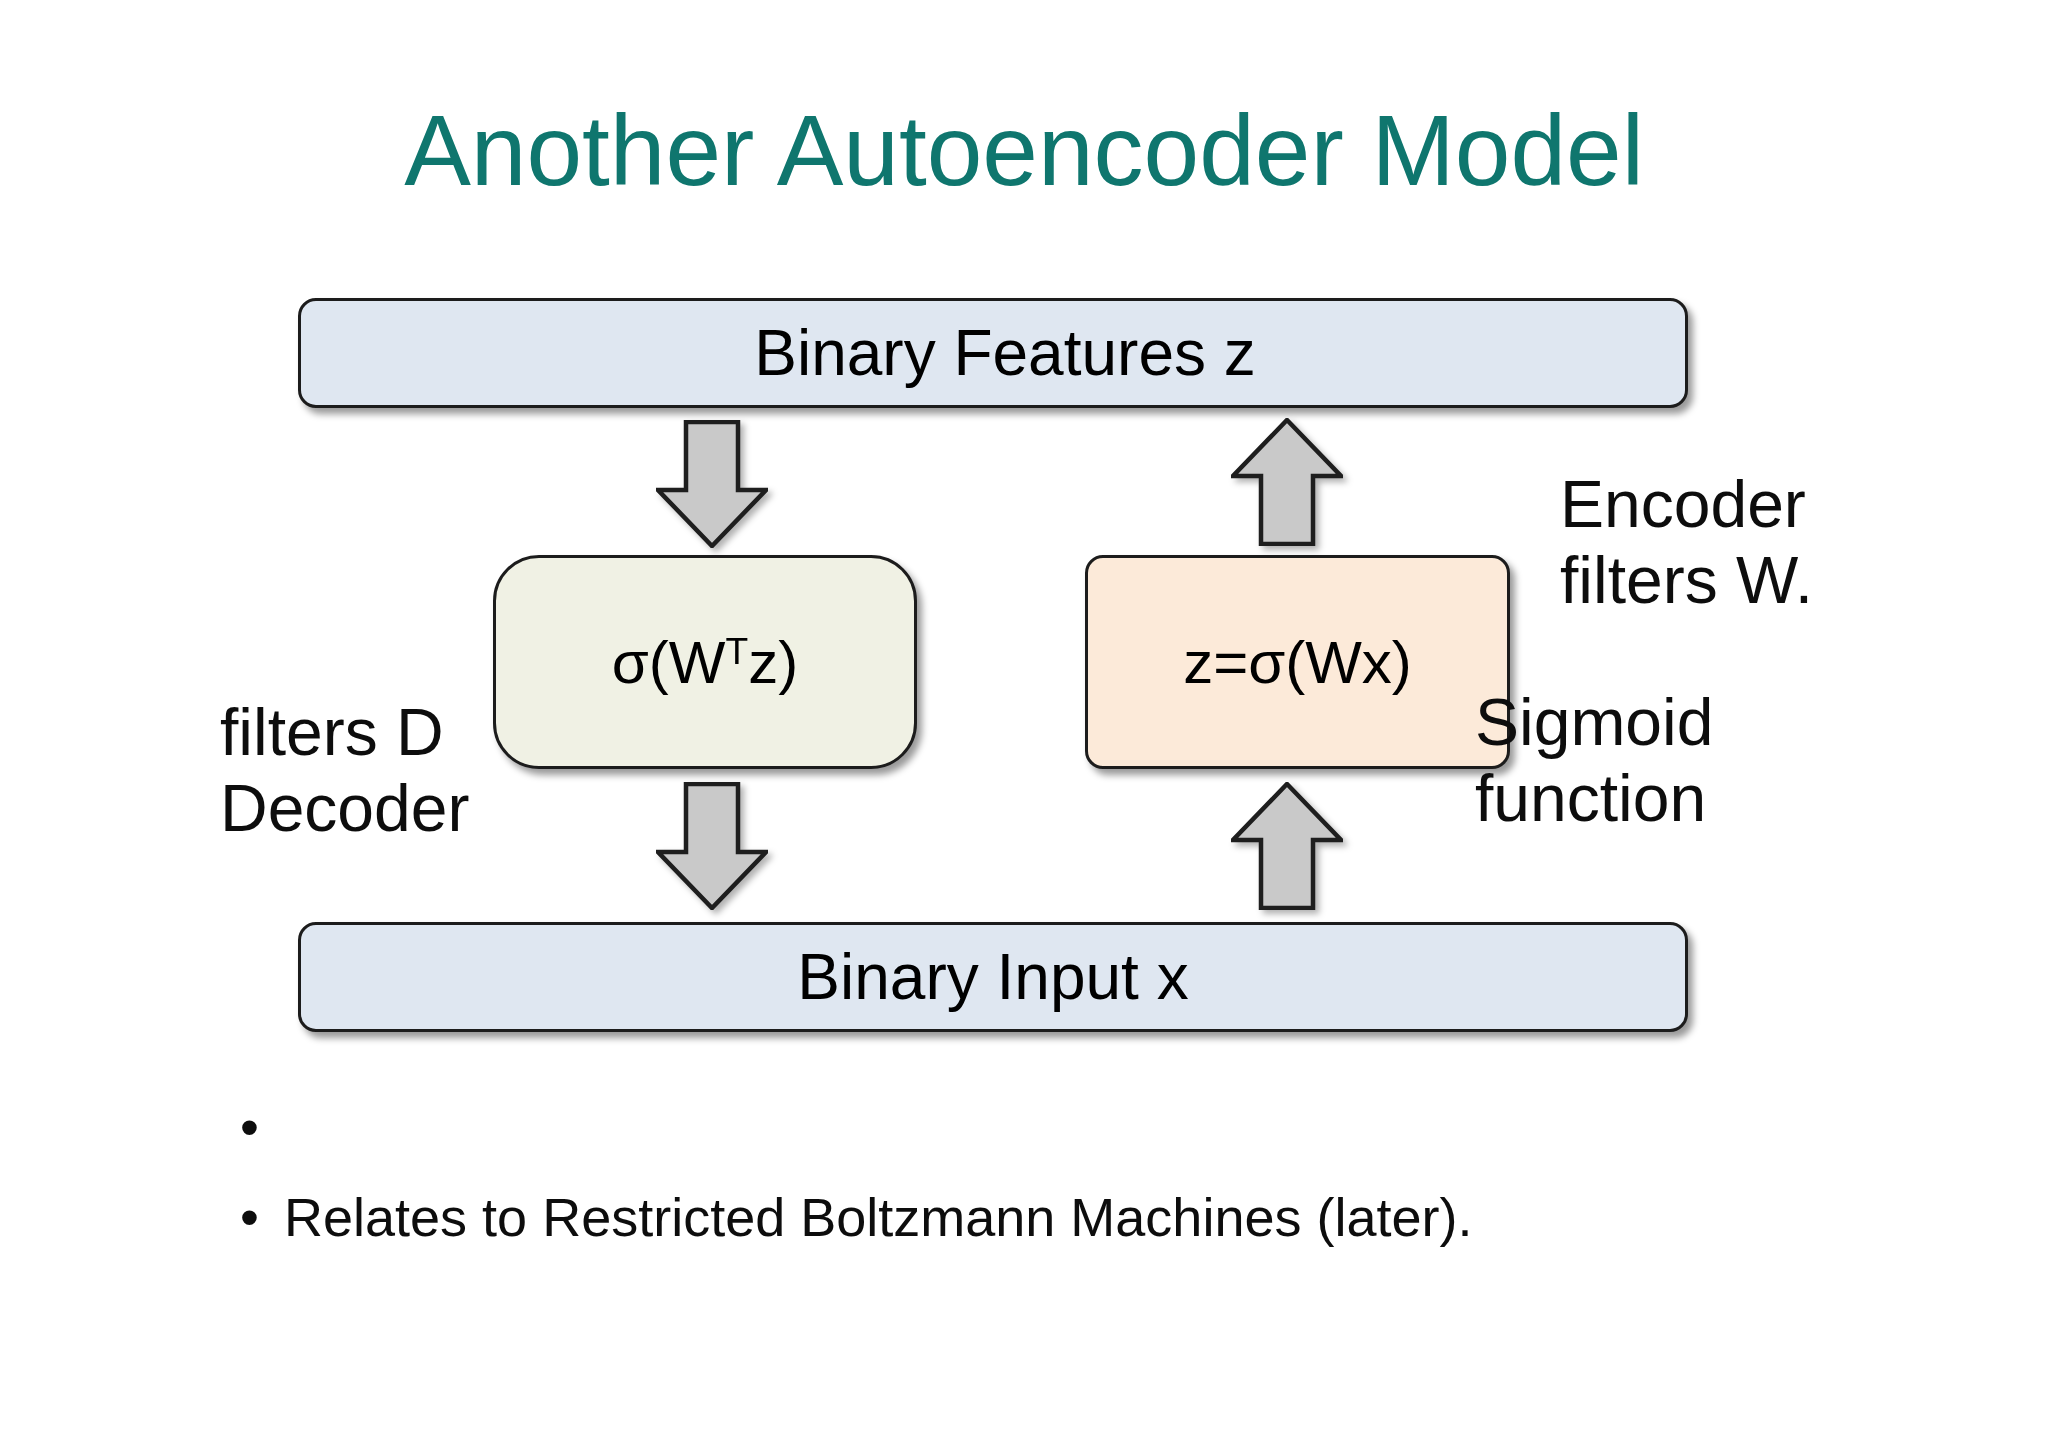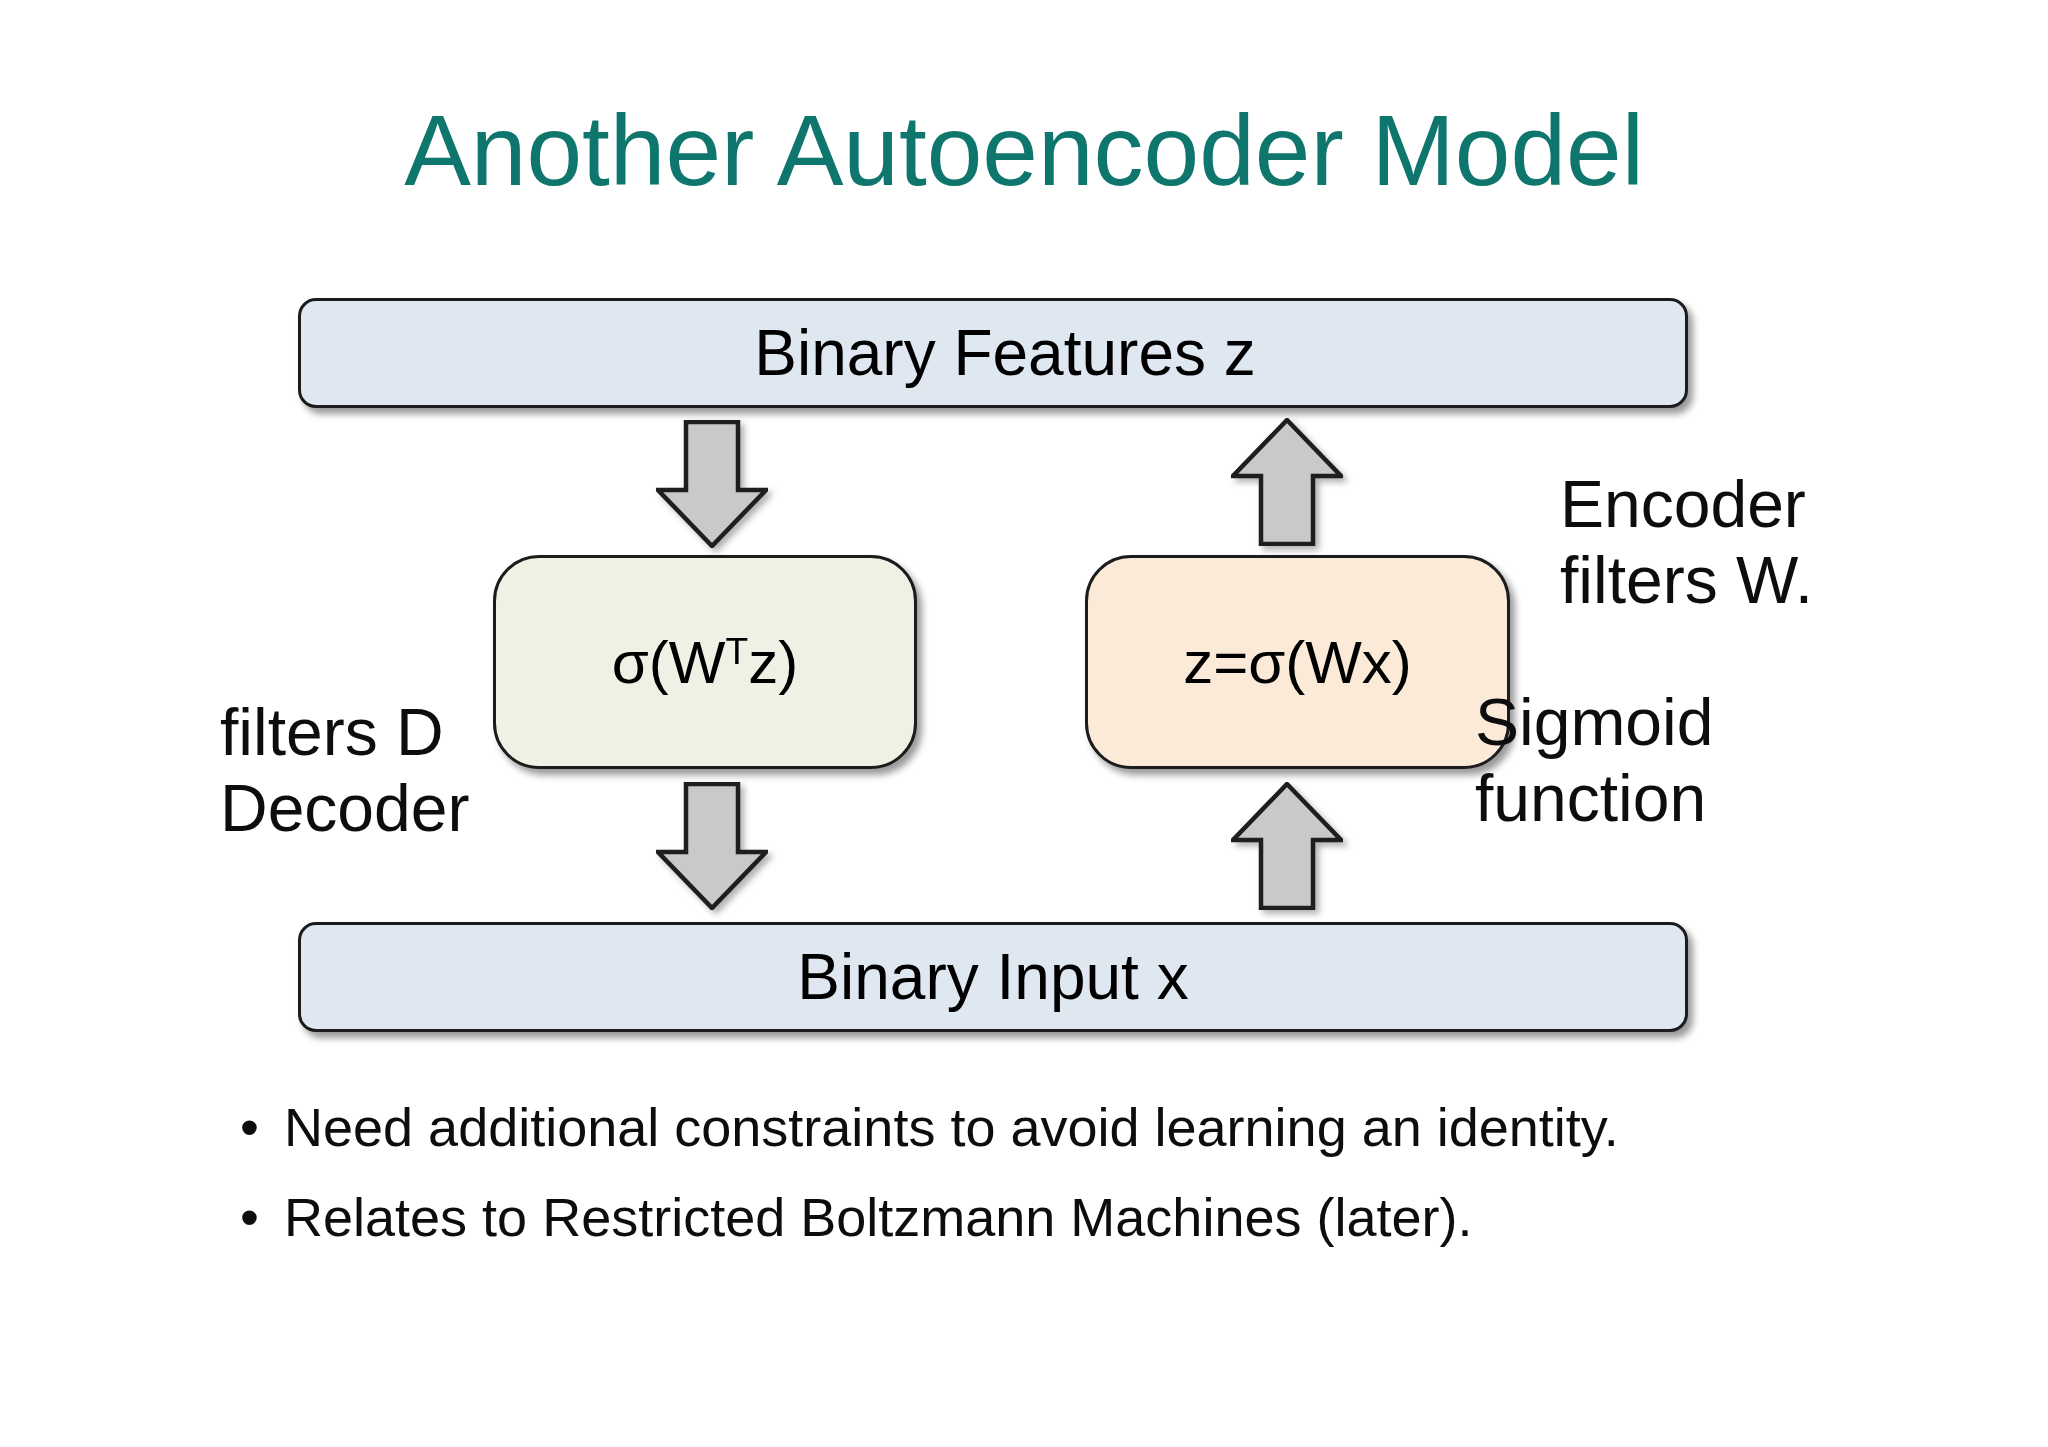--- a/index.html
+++ b/index.html
@@ -121,21 +121,21 @@
       <polygon points="56,2 110,58 82,58 82,126 30,126 30,58 2,58" fill="#c9c9c9" stroke="#1e1e1e"></polygon>
     </svg>
   </div>
 
   <div class="node mid-box box-decoder" style="background-color: rgb(240, 241, 228);">
     <span>
       <span>σ(W</span><sup>T</sup><span>z)</span>
     </span>
   </div>
 
-  <div class="node mid-box box-encoder" style="background-color: rgb(252, 234, 217);">
+  <div class="node mid-box box-encoder" style="background-color: rgb(252, 234, 217); border-radius: 18px;">
     <span>z=σ(Wx)</span>
   </div>
 
   <div class="arrow a-down-bottom">
     <svg viewBox="0 0 112 128" class="arrow-shadow" aria-hidden="true">
       <polygon points="30,2 82,2 82,70 110,70 56,126 2,70 30,70" fill="#c9c9c9" stroke="#1e1e1e"></polygon>
     </svg>
   </div>
 
   <div class="arrow a-up-bottom">
@@ -159,21 +159,20 @@
   </div>
 
   <div class="side-label lbl-sigmoid">
     <div>Sigmoid</div>
     <div>function</div>
   </div>
 
   <div class="bullets">
     <div class="bullet-item">
       <span class="bullet-dot">•</span>
-      <span>Need additional constraints to avoid learning an identity.</span>
     </div>
     <div class="bullet-item">
       <span class="bullet-dot">•</span>
       <span>Relates to Restricted Boltzmann Machines (later).</span>
     </div>
   </div>
 
 </div>
 
 </body></html>

